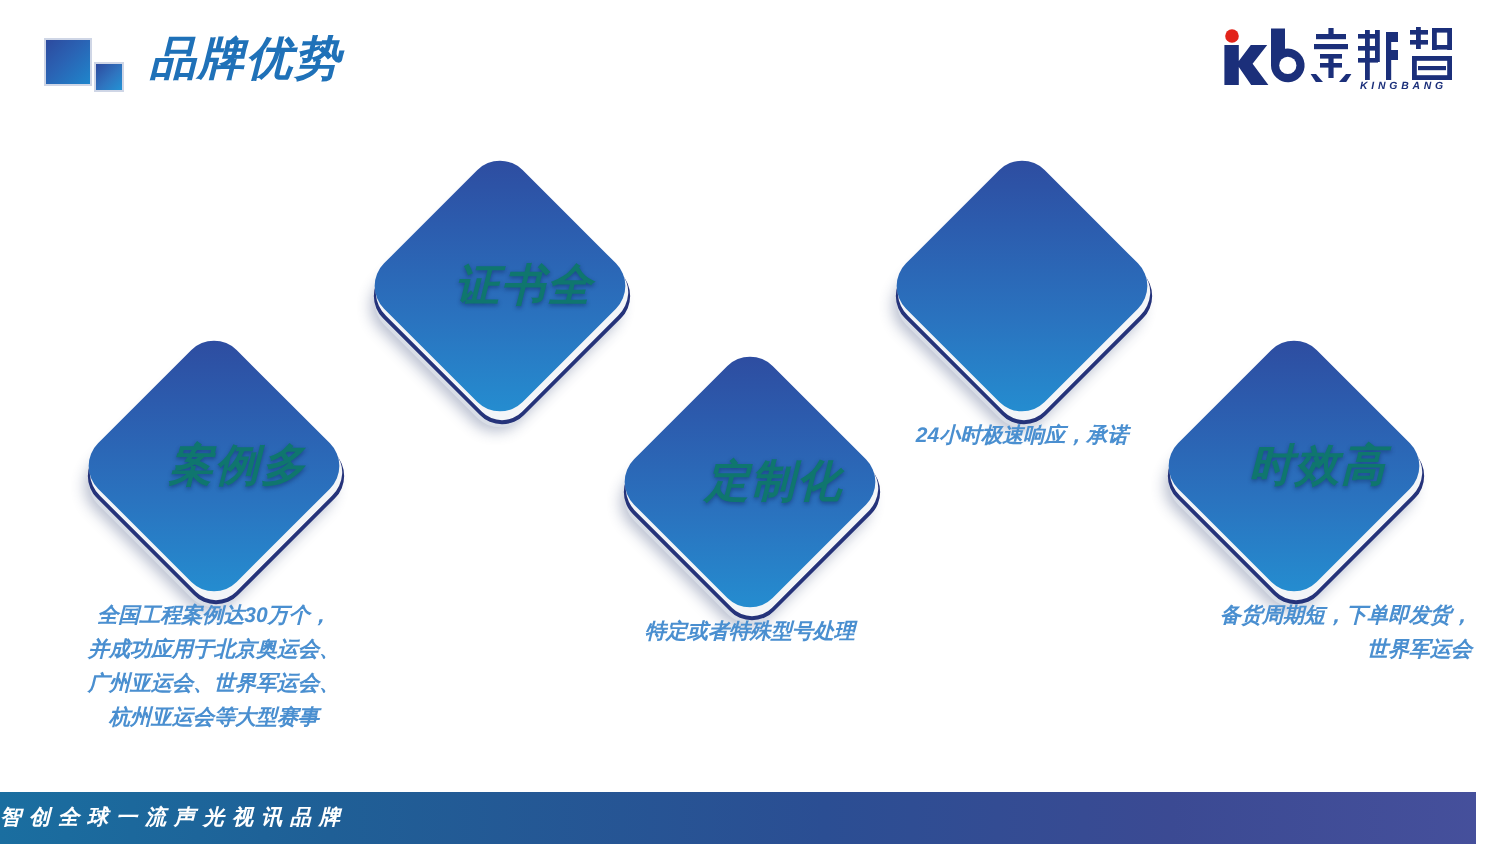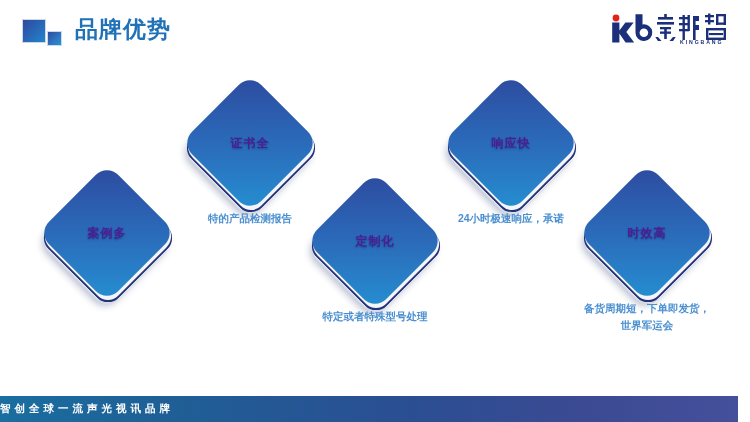--- a/index.html
+++ b/index.html
@@ -9,20 +9,21 @@
   }
   body {
     font-family: "Liberation Sans", "DejaVu Sans", sans-serif;
   }
   #slide {
     position: relative;
     width: 738px;
     height: 422px;
     background: #ffffff;
     overflow: hidden;
+    font-style: italic;
   }
 
   
   .header {
     position: absolute;
     left: 0; top: 0;
     width: 750px;
     height: 58px;
   }
   .hdr-sq-big {
@@ -93,28 +94,28 @@
   .dia-face {
     position: absolute;
     left: 26px; top: 24px;
     width: 98px; height: 98px;
     border-radius: 16px;
     transform: rotate(45deg);
     background: linear-gradient(135deg, #2e4a9e 0%, #2c5cae 28%, #2a73bf 62%, #2490d2 100%);
   }
   .dia-label {
     position: absolute;
-    left: 0; top: 24px;
+    left: 12px; top: 24px;
     width: 150px; height: 98px;
     display: flex;
     align-items: center;
     justify-content: center;
-    font-size: 12px;
-    font-weight: bold;
-    color: #4c1d95;
+    font-size: 22px;
+    font-weight: bold;
+    color: #0f766e;
     letter-spacing: 1px;
     text-shadow: 0 1px 2px rgba(10,30,80,0.45);
   }
   .card-desc {
     position: absolute;
     left: -14px;
     width: 178px;
     text-align: center;
     font-size: 10.5px;
     line-height: 17px;
@@ -202,66 +203,70 @@
     </div>
   </div>
 
   <div class="card" style="left:32px; top:160px;">
     <div class="dia-wrap">
       <div class="dia-shadow"></div>
       <div class="dia-edge"></div>
       <div class="dia-face"></div>
       <div class="dia-label">案例多</div>
     </div>
+    <div class="card-desc" style="top:140px;">
+      <div>全国工程案例达30万个，</div>
+      <div>并成功应用于北京奥运会、</div>
+      <div>广州亚运会、世界军运会、</div>
+      <div>杭州亚运会等大型赛事</div>
+    </div>
   </div>
 
   <div class="card" style="left:175px; top:70px;">
     <div class="dia-wrap">
       <div class="dia-shadow"></div>
       <div class="dia-edge"></div>
       <div class="dia-face"></div>
       <div class="dia-label">证书全</div>
     </div>
     <div class="card-desc" style="top:140px;">
-      <div>特的产品检测报告</div>
     </div>
   </div>
 
   <div class="card" style="left:300px; top:168px;">
     <div class="dia-wrap">
       <div class="dia-shadow"></div>
       <div class="dia-edge"></div>
       <div class="dia-face"></div>
       <div class="dia-label">定制化</div>
     </div>
     <div class="card-desc" style="top:140px;">
       <div>特定或者特殊型号处理</div>
     </div>
   </div>
 
   <div class="card" style="left:436px; top:70px;">
     <div class="dia-wrap">
       <div class="dia-shadow"></div>
       <div class="dia-edge"></div>
       <div class="dia-face"></div>
-      <div class="dia-label">响应快</div>
     </div>
     <div class="card-desc" style="top:140px;">
       <div>24小时极速响应，承诺</div>
     </div>
   </div>
 
   <div class="card" style="left:572px; top:160px;">
     <div class="dia-wrap">
       <div class="dia-shadow"></div>
       <div class="dia-edge"></div>
       <div class="dia-face"></div>
       <div class="dia-label">时效高</div>
     </div>
-    <div class="card-desc" style="top:140px;">
+    <div class="card-desc" style="top:140px;text-align:right;">
       <div>备货周期短，下单即发货，</div>
       <div>世界军运会</div>
     </div>
   </div>
 
   <div class="footer">
     <div class="footer-text">智创全球一流声光视讯品牌</div>
   </div>
 
 </div>

